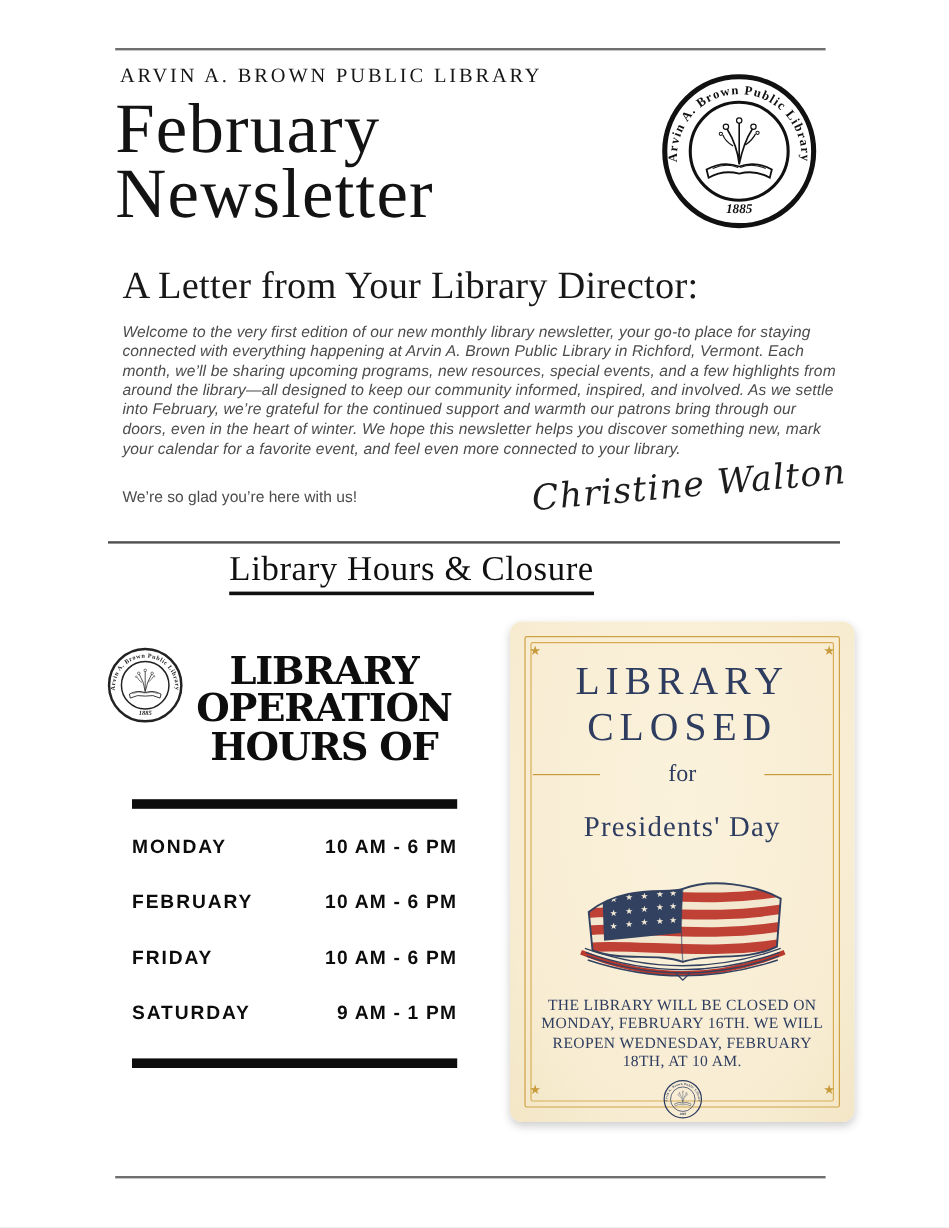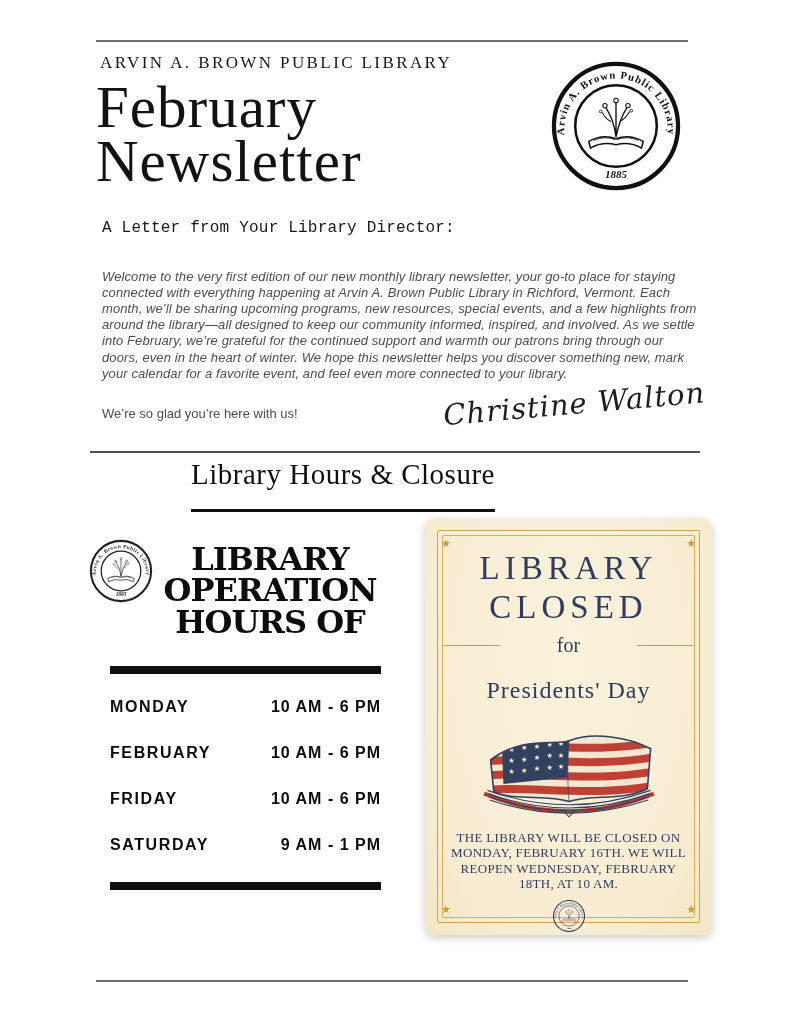--- a/index.html
+++ b/index.html
@@ -24,41 +24,41 @@
     position:absolute; left:96px; top:80px;
     font-family:"Liberation Serif", serif; font-size:59px; line-height:0.92;
     letter-spacing:1px; color:#131313; font-weight:500;
   }
   .seal-wrap-large { position:absolute; left:548px; top:58px; width:136px; height:136px; color:#111; }
   .seal-wrap-small { width:66px; height:66px; color:#222; flex:0 0 auto; margin-top:2px; }
 
   
   .letter-heading {
     position:absolute; left:102px; top:219px;
-    font-family:Liberation Mono, monospace; font-size:16px; color:#181818; letter-spacing:0.2px;
+    font-family:Liberation Serif, serif; font-size:32px; color:#181818; letter-spacing:0.2px;
   }
   .letter-body {
     position:absolute; left:102px; top:269px; width:600px;
     font-size:13px; line-height:1.24; color:#4c4c4c; letter-spacing:0.1px;font-style:italic;
   }
   .letter-closing {
     position:absolute; left:102px; top:406px;
     font-size:13px; color:#4c4c4c;
   }
   .signature {
     position:absolute; left:443px; top:390px; width:190px; text-align:center;
     font-family:"DejaVu Serif", serif; font-style:italic; font-size:29px;
     color:#1d1d1d; transform:rotate(-5deg); letter-spacing:1px; white-space:nowrap;
   }
 
   
   .section-heading { position:absolute; left:0; top:458px; width:686px; text-align:center; }
   .section-heading span {
     display:inline-block; font-family:"Liberation Serif", serif; font-size:29px;
-    color:#101010; border-bottom:3px solid #101010; padding-bottom:18px; letter-spacing:0.5px;
+    color:#101010; border-bottom:3px solid #101010; padding-bottom:2px; letter-spacing:0.5px;
   }
 
   
   .hours-block { position:absolute; left:88px; top:536px; width:310px; }
   .hours-header { display:flex; align-items:flex-start; }
   .hours-title {
     width:228px; margin-left:2px; text-align:center;
     font-family:"DejaVu Serif", serif; font-weight:700; font-size:32px;
     line-height:0.98; letter-spacing:-1px; color:#0d0d0d; padding-top:8px;
   }

